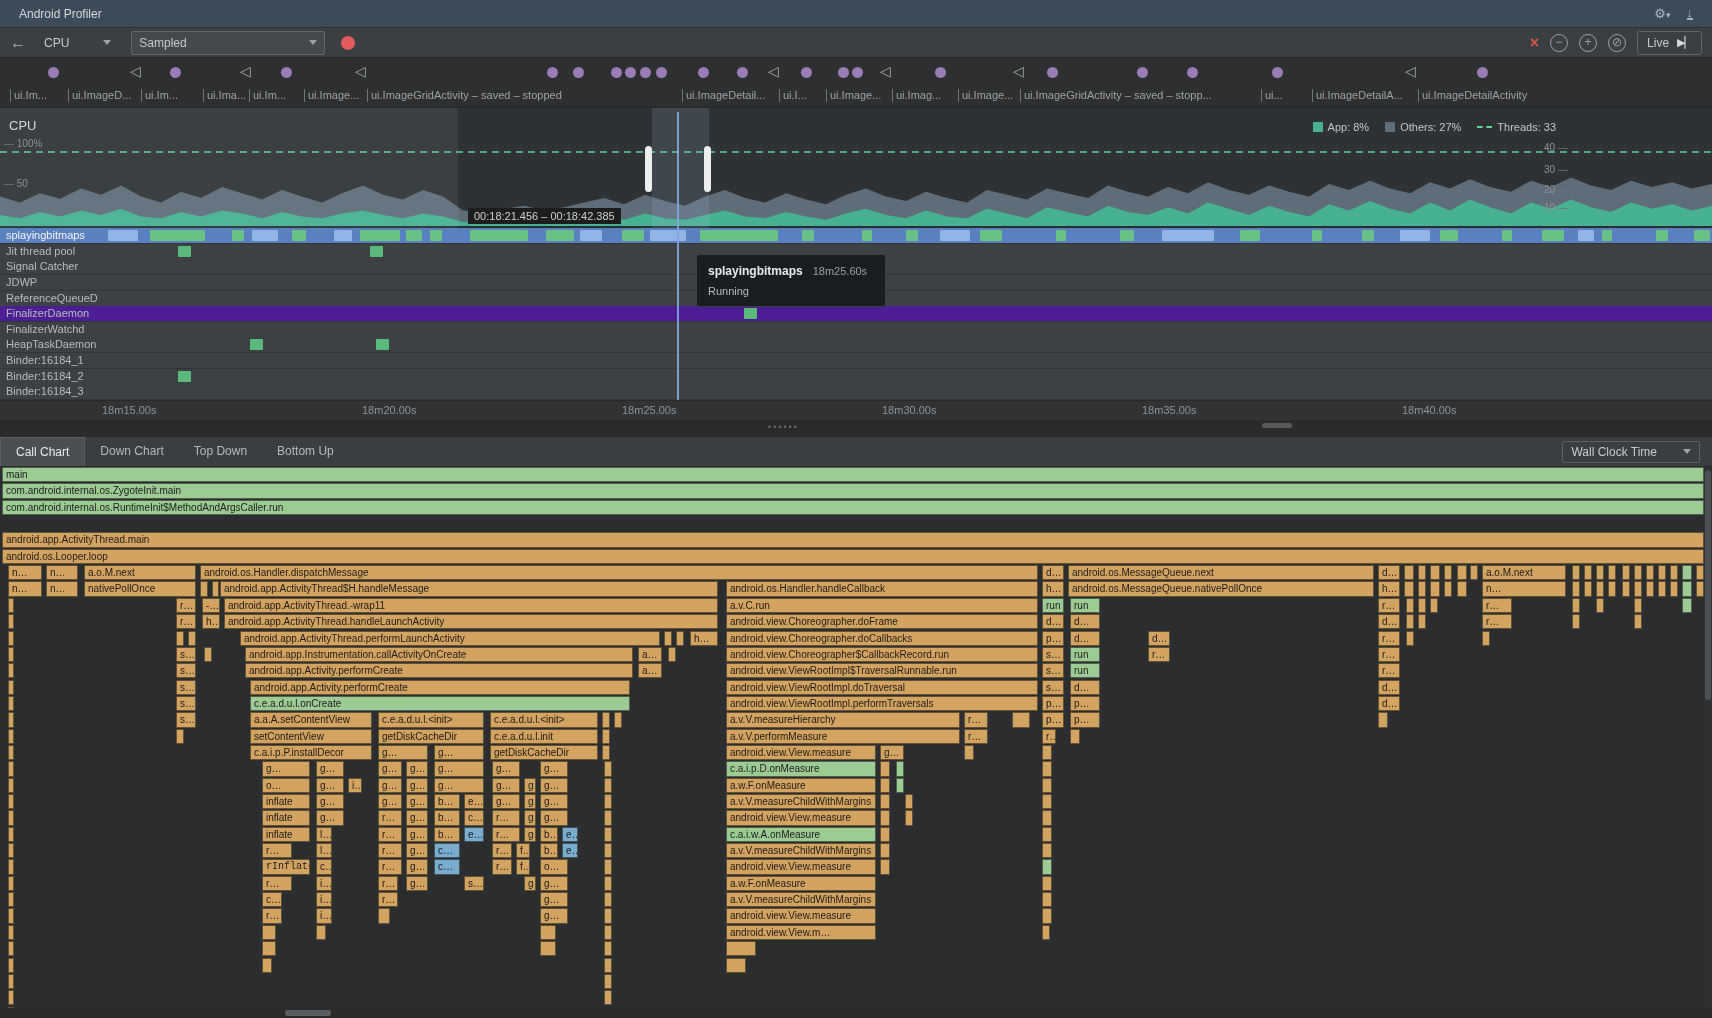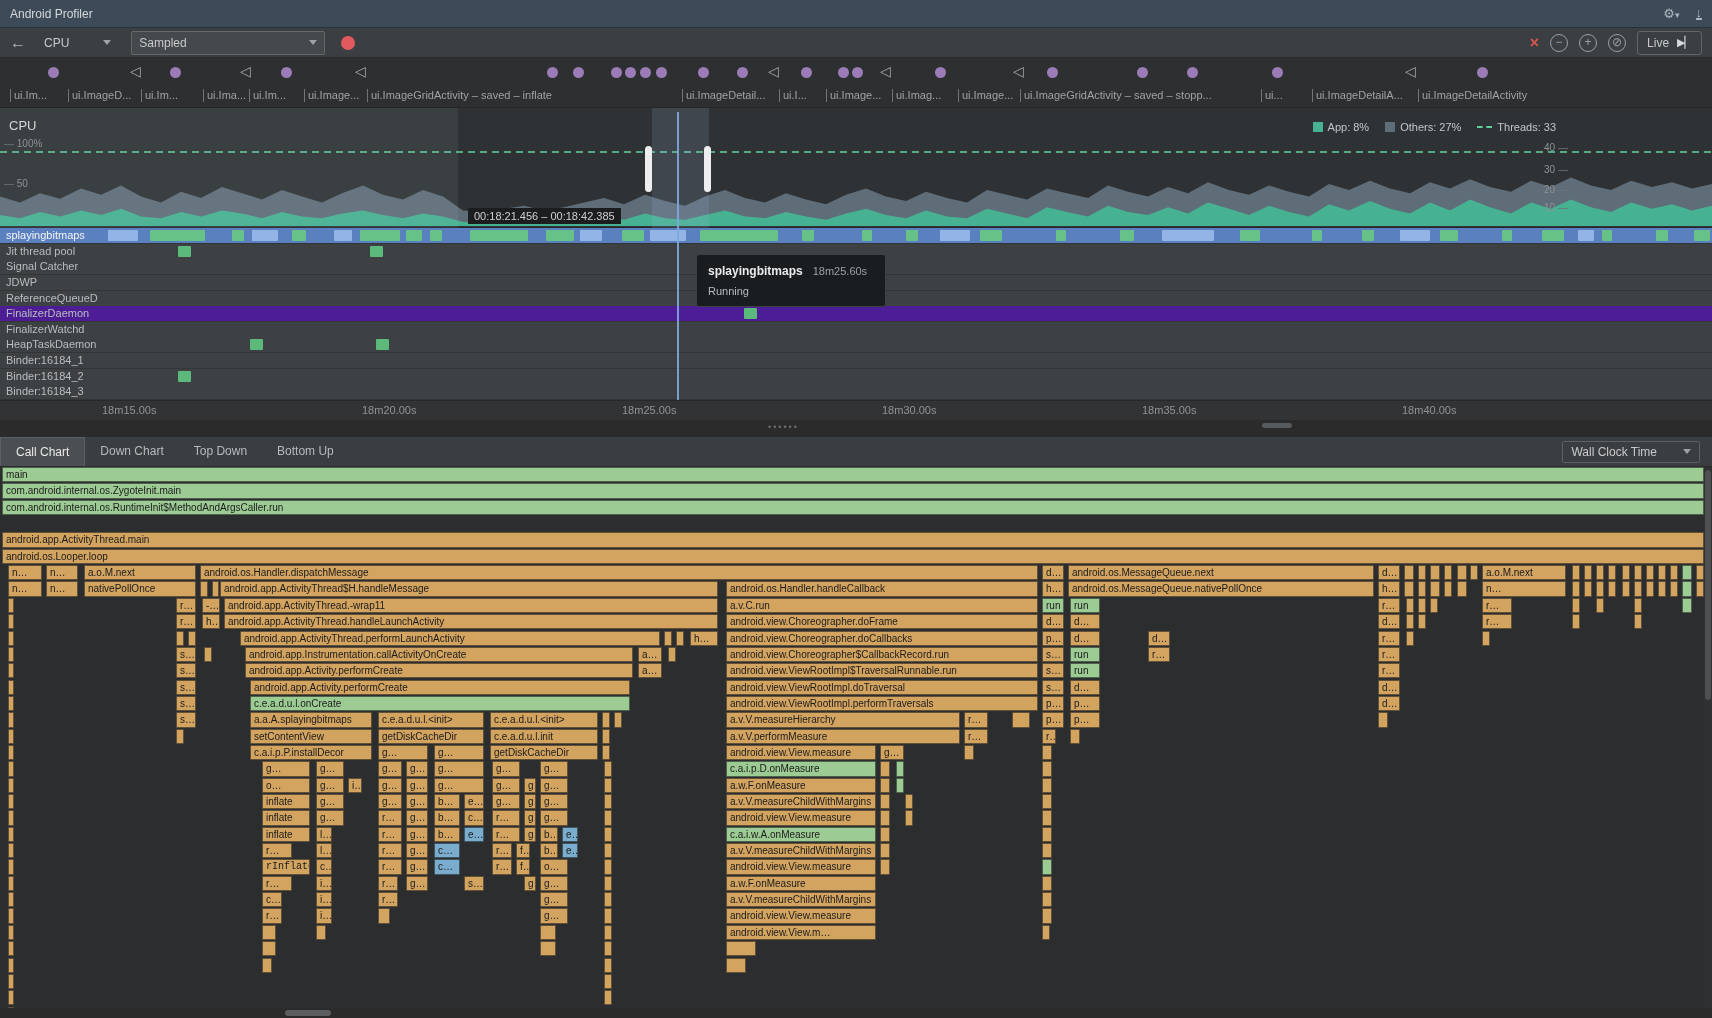--- a/index.html
+++ b/index.html
@@ -1,19 +1,19 @@
 <!DOCTYPE html>
 <html><head>
 <meta charset="utf-8">
 <style>
 *{margin:0;padding:0;box-sizing:border-box}
 html,body{width:1712px;height:1018px;overflow:hidden}
 body{background:#2b2b2b;font-family:"Liberation Sans",sans-serif;position:relative;color:#bbb;font-size:12px}
 
-.titlebar{position:absolute;left:0;top:0;width:1712px;height:28px;background:#3d4b58;display:flex;align-items:center;padding:0 10px;color:#d3d8db;border-bottom:1px solid #2a3138}
+.titlebar{position:absolute;left:0;top:0;width:1712px;height:28px;background:#3d4b58;display:flex;align-items:center;padding:0 19px;color:#d3d8db;border-bottom:1px solid #2a3138}
 .tb-icons{margin-left:auto;display:flex;gap:16px;color:#a9b6be;font-size:13px;align-items:center}
 .dl-icon{border-bottom:2px solid #a9b6be;line-height:11px;display:inline-block}
 
 .toolbar{position:absolute;left:0;top:28px;width:1712px;height:30px;background:#3c3f41;border-bottom:1px solid #292b2c;display:flex;align-items:center}
 .back{color:#b2b6b8;font-size:16px;margin:0 12px 0 10px}
 .combo-plain{display:flex;align-items:center;color:#c7cacc;gap:34px;padding:0 6px}
 .caret{width:0;height:0;border-left:4px solid transparent;border-right:4px solid transparent;border-top:5px solid #9da2a4;display:inline-block}
 .combo-box{width:194px;height:24px;background:#46494b;border:1px solid #646869;border-radius:2px;display:flex;align-items:center;justify-content:space-between;padding:0 7px;color:#c7cacc;margin-left:14px}
 .rec-dot{width:14px;height:14px;border-radius:50%;background:#e25a5e;margin-left:16px}
 .tb-right{margin-left:auto;display:flex;align-items:center;gap:11px;margin-right:10px}
@@ -132,21 +132,21 @@
     <div class="evt-dot" style="left: 1137px;"></div>
     <div class="evt-dot" style="left: 1187px;"></div>
     <div class="evt-dot" style="left: 1272px;"></div>
     <div class="evt-dot" style="left: 1477px;"></div>
     <span class="evt-label" style="left: 10px;">ui.Im...</span>
     <span class="evt-label" style="left: 68px;">ui.ImageD...</span>
     <span class="evt-label" style="left: 141px;">ui.Im...</span>
     <span class="evt-label" style="left: 203px;">ui.Ima...</span>
     <span class="evt-label" style="left: 249px;">ui.Im...</span>
     <span class="evt-label" style="left: 304px;">ui.Image...</span>
-    <span class="evt-label" style="left: 367px;">ui.ImageGridActivity – saved – inflate</span>
+    <span class="evt-label" style="left: 367px;">ui.ImageGridActivity – saved – stopped</span>
     <span class="evt-label" style="left: 682px;">ui.ImageDetail...</span>
     <span class="evt-label" style="left: 779px;">ui.I...</span>
     <span class="evt-label" style="left: 826px;">ui.Image...</span>
     <span class="evt-label" style="left: 892px;">ui.Imag...</span>
     <span class="evt-label" style="left: 958px;">ui.Image...</span>
     <span class="evt-label" style="left: 1020px;">ui.ImageGridActivity – saved – stopp...</span>
     <span class="evt-label" style="left: 1261px;">ui...</span>
     <span class="evt-label" style="left: 1312px;">ui.ImageDetailA...</span>
     <span class="evt-label" style="left: 1418px;">ui.ImageDetailActivity</span>
   </div>
@@ -416,21 +416,21 @@
     <div class="seg c-o" title="d…" style="left: 1378px; top: 212.55px; width: 22px;">d…</div>
     <div class="seg c-o" style="left: 8px; top: 228.9px; width: 6px;"></div>
     <div class="seg c-o" title="s…" style="left: 176px; top: 228.9px; width: 20px;">s…</div>
     <div class="seg c-g" title="c.e.a.d.u.l.onCreate" style="left: 250px; top: 228.9px; width: 380px;">c.e.a.d.u.l.onCreate</div>
     <div class="seg c-o" title="android.view.ViewRootImpl.performTraversals" style="left: 726px; top: 228.9px; width: 312px;">android.view.ViewRootImpl.performTraversals</div>
     <div class="seg c-o" title="p…" style="left: 1042px; top: 228.9px; width: 22px;">p…</div>
     <div class="seg c-o" title="p…" style="left: 1070px; top: 228.9px; width: 30px;">p…</div>
     <div class="seg c-o" title="d…" style="left: 1378px; top: 228.9px; width: 22px;">d…</div>
     <div class="seg c-o" style="left: 8px; top: 245.25px; width: 6px;"></div>
     <div class="seg c-o" title="s…" style="left: 176px; top: 245.25px; width: 20px;">s…</div>
-    <div class="seg c-o" title="a.a.A.setContentView" style="left: 250px; top: 245.25px; width: 122px;">a.a.A.splayingbitmaps</div>
+    <div class="seg c-o" title="a.a.A.setContentView" style="left: 250px; top: 245.25px; width: 122px;">a.a.A.setContentView</div>
     <div class="seg c-o" title="c.e.a.d.u.l.&lt;init&gt;" style="left: 378px; top: 245.25px; width: 106px;">c.e.a.d.u.l.&lt;init&gt;</div>
     <div class="seg c-o" title="c.e.a.d.u.l.&lt;init&gt;" style="left: 490px; top: 245.25px; width: 108px;">c.e.a.d.u.l.&lt;init&gt;</div>
     <div class="seg c-o" style="left: 602px; top: 245.25px; width: 8px;"></div>
     <div class="seg c-o" style="left: 614px; top: 245.25px; width: 8px;"></div>
     <div class="seg c-o" title="a.v.V.measureHierarchy" style="left: 726px; top: 245.25px; width: 234px;">a.v.V.measureHierarchy</div>
     <div class="seg c-o" title="r…" style="left: 964px; top: 245.25px; width: 24px;">r…</div>
     <div class="seg c-o" style="left: 1012px; top: 245.25px; width: 18px;"></div>
     <div class="seg c-o" title="p…" style="left: 1042px; top: 245.25px; width: 22px;">p…</div>
     <div class="seg c-o" title="p…" style="left: 1070px; top: 245.25px; width: 30px;">p…</div>
     <div class="seg c-o" style="left: 1378px; top: 245.25px; width: 10px;"></div>

